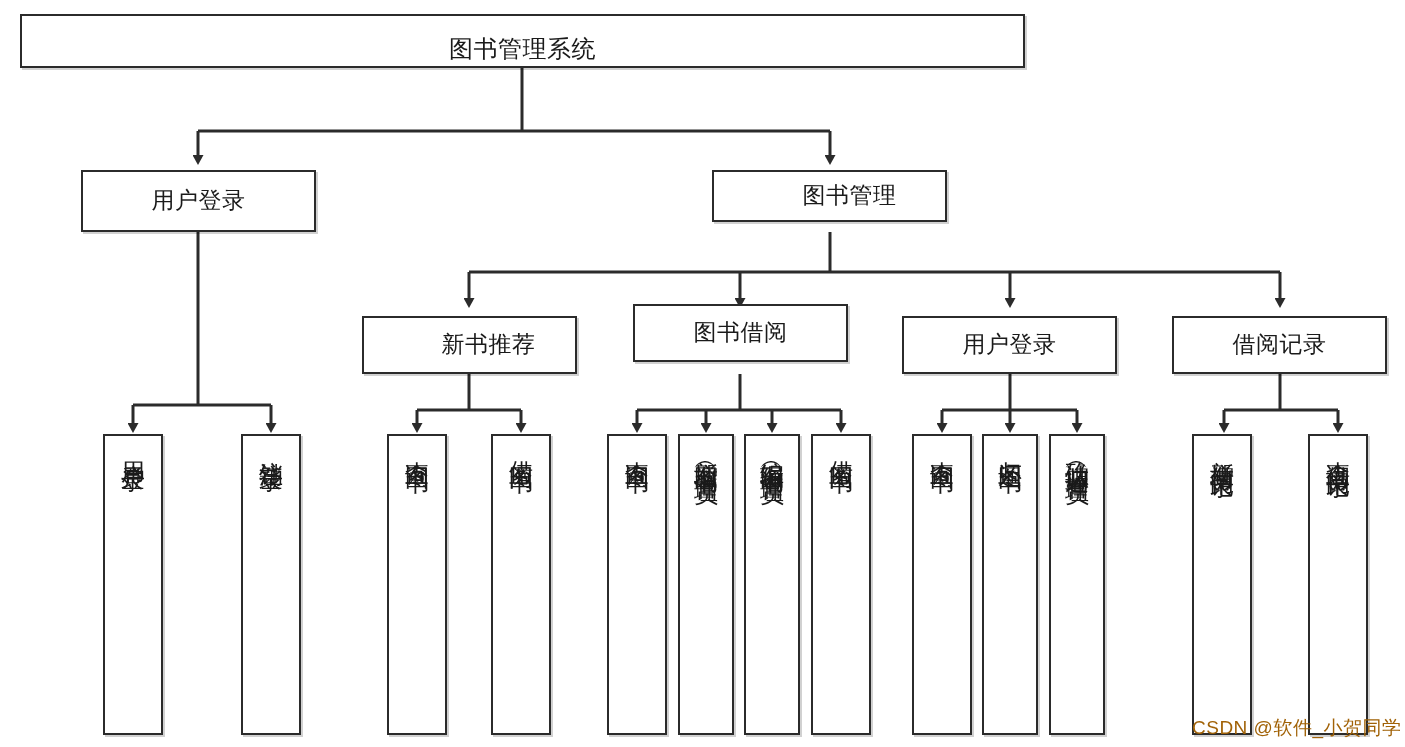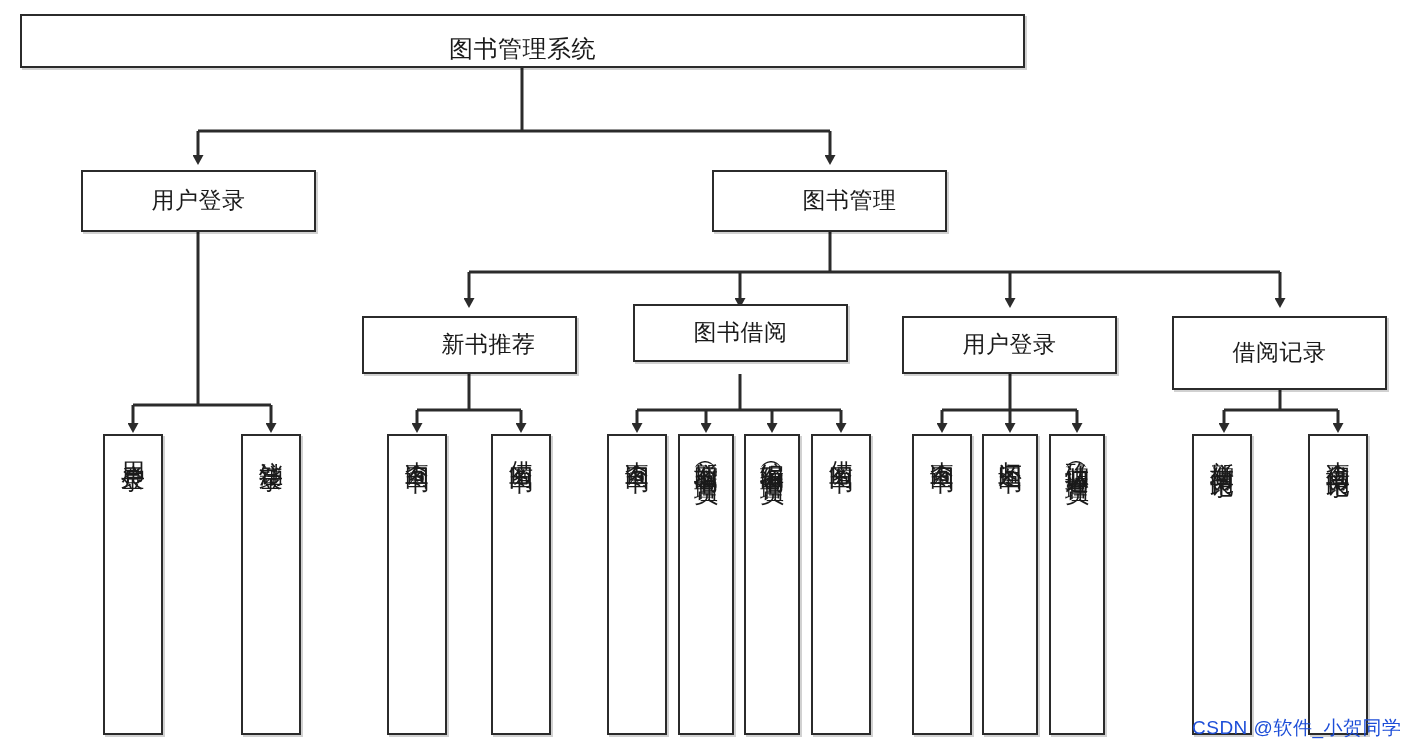--- a/index.html
+++ b/index.html
@@ -56,21 +56,21 @@
     writing-mode: vertical-rl;
     text-orientation: upright;
     font-size: 24px;
     line-height: 1.0;
     letter-spacing: 3px;
     white-space: nowrap;
   }
   .watermark {
     position: absolute;
     font-size: 19px;
-    color: #1d4ed8;
+    color: #a16207;
     white-space: nowrap;
     letter-spacing: 0.5px;
   }
 </style>
 </head>
 <body>
 
 <div id="canvas">
 
   <svg id="diagram-svg" viewBox="0 0 1405 747" xmlns="http://www.w3.org/2000/svg">
@@ -124,37 +124,37 @@
   </svg>
 
   <div class="node root horizontal" style="left:20px; top:14px; width:1005px; height:54px;">
     <span class="node-label">图书管理系统</span>
   </div>
 
   <div class="node horizontal" style="left:81px; top:170px; width:235px; height:62px;">
     <span class="node-label">用户登录</span>
   </div>
 
-  <div class="node horizontal" style="left:712px; top:170px; width:235px; height:62px;padding-left:40px;">
+  <div class="node horizontal" style="left:712px; top:170px; width:235px; height:52px;padding-left:40px;">
     <span class="node-label">图书管理</span>
   </div>
 
   <div class="node horizontal" style="left:362px; top:316px; width:215px; height:58px;padding-left:38px;">
     <span class="node-label">新书推荐</span>
   </div>
 
   <div class="node horizontal" style="left:633px; top:304px; width:215px; height:58px;">
     <span class="node-label">图书借阅</span>
   </div>
 
   <div class="node horizontal" style="left:902px; top:316px; width:215px; height:58px;">
     <span class="node-label">用户登录</span>
   </div>
 
-  <div class="node horizontal" style="left:1172px; top:316px; width:215px; height:74px;">
+  <div class="node horizontal" style="left:1172px; top:316px; width:215px; height:58px;">
     <span class="node-label">借阅记录</span>
   </div>
 
   <div class="node vertical" style="left:103px; top:434px; width:60px; height:301px;">
     <span class="node-label">用户登录</span>
   </div>
 
   <div class="node vertical" style="left:241px; top:434px; width:60px; height:301px;">
     <span class="node-label">注销登录</span>
   </div>

